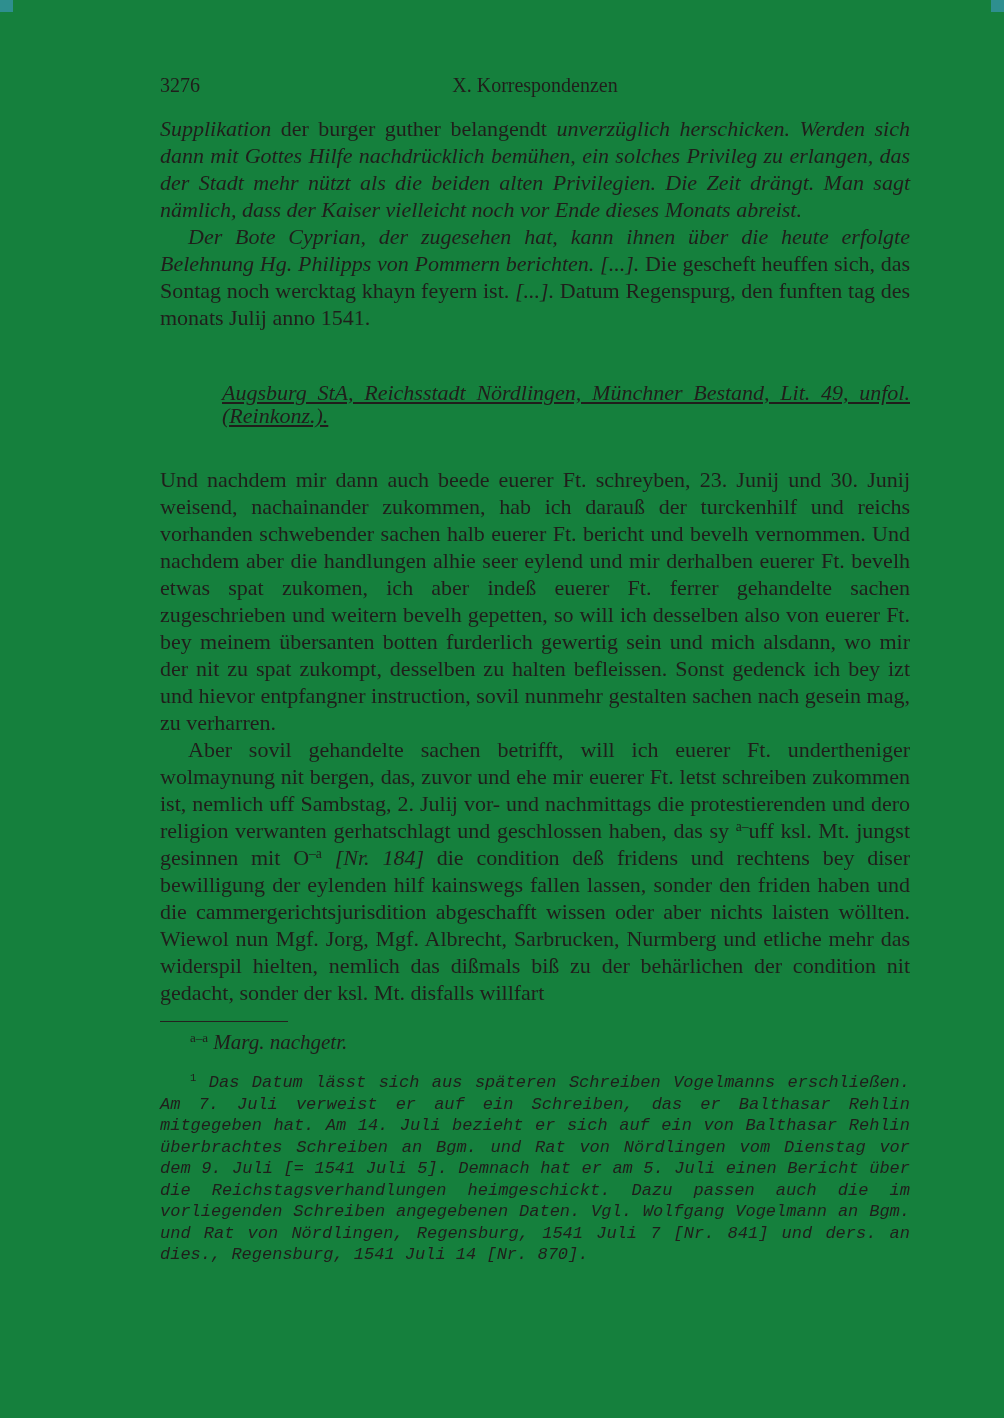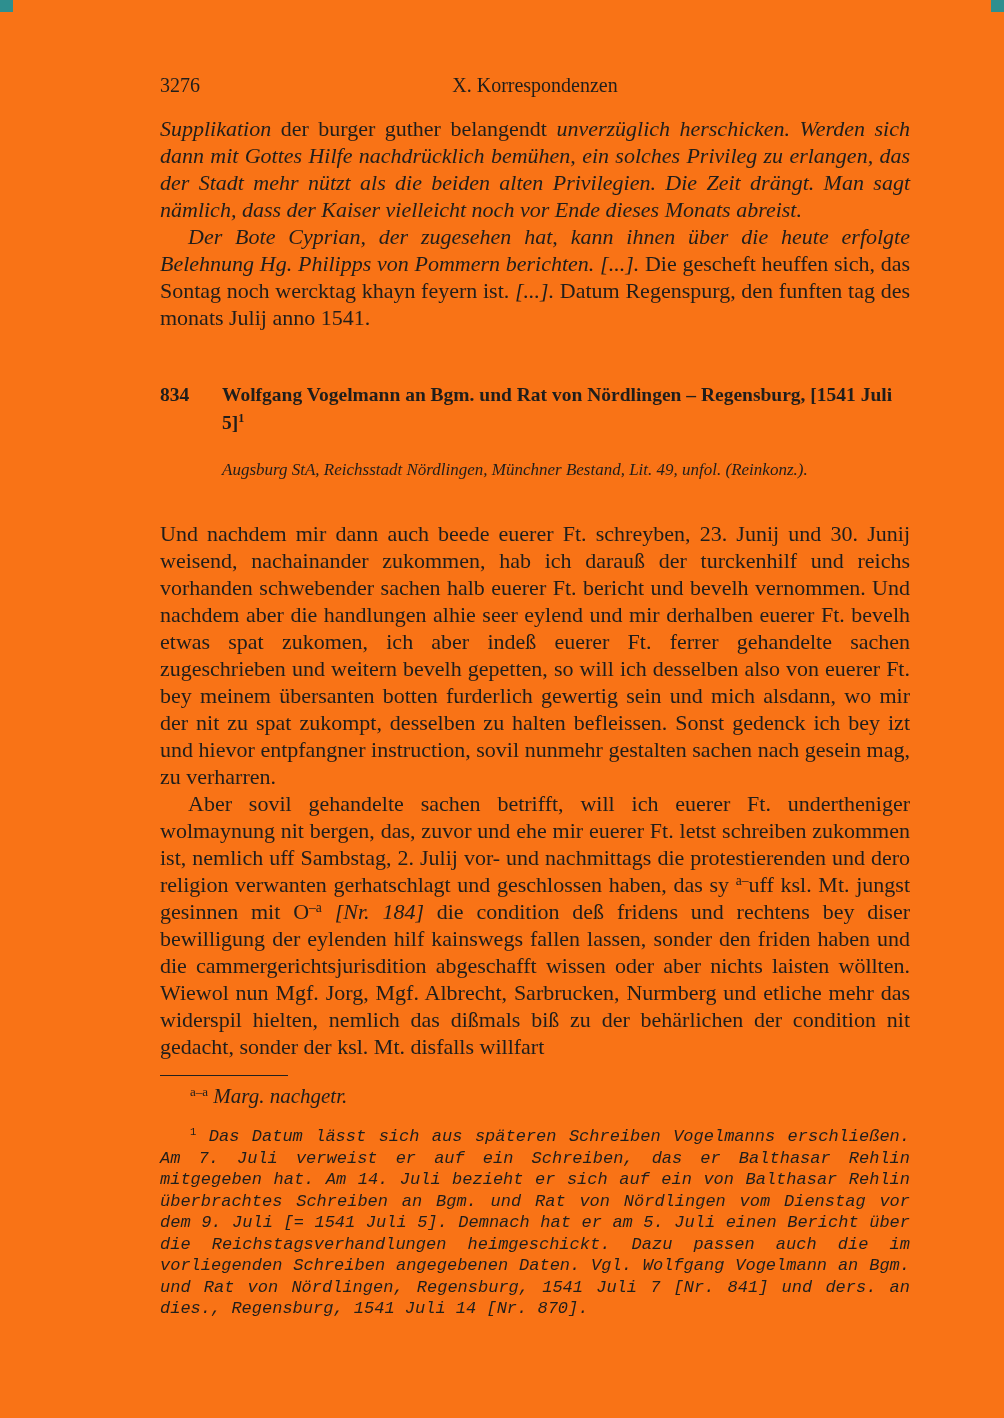--- a/index.html
+++ b/index.html
@@ -2,21 +2,21 @@
 <html lang="de"><head>
 <meta charset="utf-8">
 <style>
   * { box-sizing: border-box; }
   html, body { margin: 0; padding: 0; background: #d9d9d9; }
   .page {
     position: relative;
     width: 1004px;
     height: 1418px;
     margin: 0 auto;
-    background: #f97316;
+    background: #15803d;
     color: #201e1b;
     font-family: "Liberation Serif", "DejaVu Serif", serif;
     padding: 72px 94px 40px 160px;
     overflow: hidden;
   }
   .corner-mark {
     position: absolute;
     top: 0;
     width: 13px;
     height: 12px;
@@ -56,23 +56,24 @@
     display: flex;
     font-weight: bold;
     font-size: 19.5px;
     line-height: 28px;
   }
   .entry-num { width: 62px; flex: none; }
   .entry-title { flex: 1; margin: 0; font-size: inherit; font-weight: bold; }
 
   .source-note {
     margin: 21px 0 16px 62px;
-    font-size: 17px;
+    font-size: 22px;
     line-height: 23px;
     text-align: justify;
+    text-decoration: underline;
   }
 
   .entry-body { margin-top: 39px; }
 
   .fn-rule {
     width: 128px;
     height: 0;
     border: none;
     border-top: 1.5px solid #23211e;
     margin: 15px 0 9px 0;
@@ -104,24 +105,20 @@
     <span class="page-num">3276</span>
     <span class="running-title">X. Korrespondenzen</span>
   </header>
 
   <section class="letter-end">
     <p class="para"><span class="it">Supplikation</span><span> der burger guther belangendt </span><span class="it">unverzüglich herschicken. Werden sich dann mit Gottes Hilfe nachdrücklich bemühen, ein solches Privileg zu erlangen, das der Stadt mehr nützt als die beiden alten Privilegien. Die Zeit drängt. Man sagt nämlich, dass der Kaiser vielleicht noch vor Ende dieses Monats abreist.</span></p>
     <p class="para indent"><span class="it">Der Bote Cyprian, der zugesehen hat, kann ihnen über die heute erfolgte Belehnung Hg. Philipps von Pommern berichten. [...].</span><span> Die gescheft heuffen sich, das Sontag noch wercktag khayn feyern ist. </span><span class="it">[...].</span><span> Datum Regenspurg, den funften tag des monats Julij anno 1541.</span></p>
   </section>
 
   <section class="entry">
-    <div class="entry-head">
-      <span class="entry-num">834</span>
-      <h2 class="entry-title"><span>Wolfgang Vogelmann an Bgm. und Rat von Nördlingen – Regensburg, [1541 Juli 5]</span><sup>1</sup></h2>
-    </div>
 
     <p class="source-note"><span class="it">Augsburg StA, Reichsstadt Nördlingen, Münchner Bestand, Lit. 49, unfol. (Reinkonz.).</span></p>
 
     <div class="entry-body">
       <p class="para"><span>Und nachdem mir dann auch beede euerer Ft. schreyben, 23. Junij und 30. Junij weisend, nachainander zukommen, hab ich darauß der turckenhilf und reichs vorhanden schwebender sachen halb euerer Ft. bericht und bevelh vernommen. Und nachdem aber die handlungen alhie seer eylend und mir derhalben euerer Ft. bevelh etwas spat zukomen, ich aber indeß euerer Ft. ferrer gehandelte sachen zugeschrieben und weitern bevelh gepetten, so will ich desselben also von euerer Ft. bey meinem übersanten botten furderlich gewertig sein und mich alsdann, wo mir der nit zu spat zukompt, desselben zu halten befleissen. Sonst gedenck ich bey izt und hievor entpfangner instruction, sovil nunmehr gestalten sachen nach gesein mag, zu verharren.</span></p>
       <p class="para indent"><span>Aber sovil gehandelte sachen betrifft, will ich euerer Ft. undertheniger wolmaynung nit bergen, das, zuvor und ehe mir euerer Ft. letst schreiben zukommen ist, nemlich uff Sambstag, 2. Julij vor- und nachmittags die protestierenden und dero religion verwanten gerhatschlagt und geschlossen haben, das sy </span><sup>a–</sup><span>uff ksl. Mt. jungst gesinnen mit O</span><sup>–a</sup><span> </span><span class="it">[Nr. 184]</span><span> die condition deß fridens und rechtens bey diser bewilligung der eylenden hilf kainswegs fallen lassen, sonder den friden haben und die cammergerichtsjurisdition abgeschafft wissen oder aber nichts laisten wöllten. Wiewol nun Mgf. Jorg, Mgf. Albrecht, Sarbrucken, Nurmberg und etliche mehr das widerspil hielten, nemlich das dißmals biß zu der behärlichen der condition nit gedacht, sonder der ksl. Mt. disfalls willfart</span></p>
     </div>
   </section>
 
   <footer class="footnotes">

